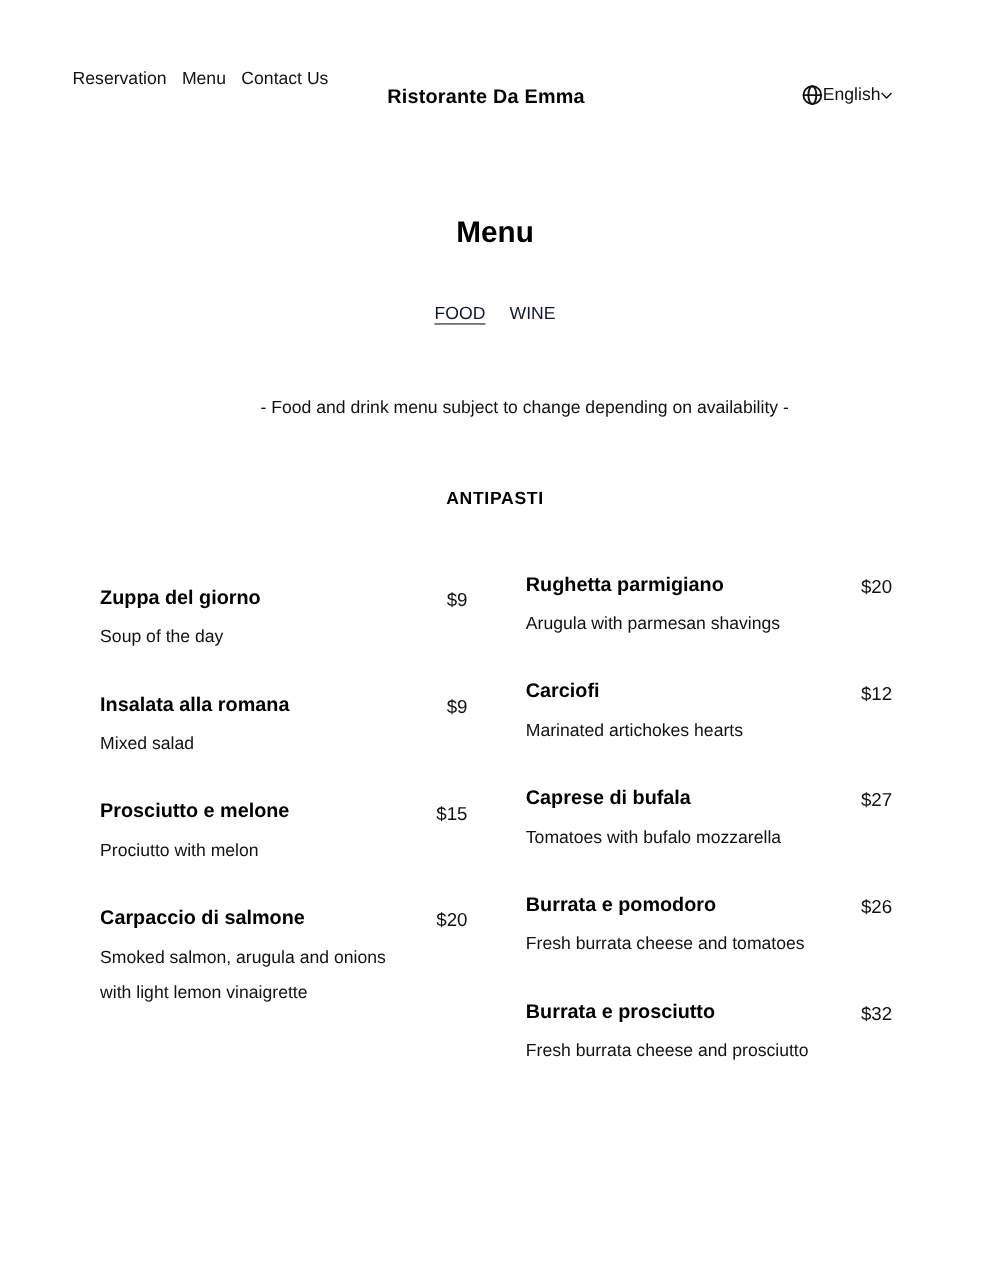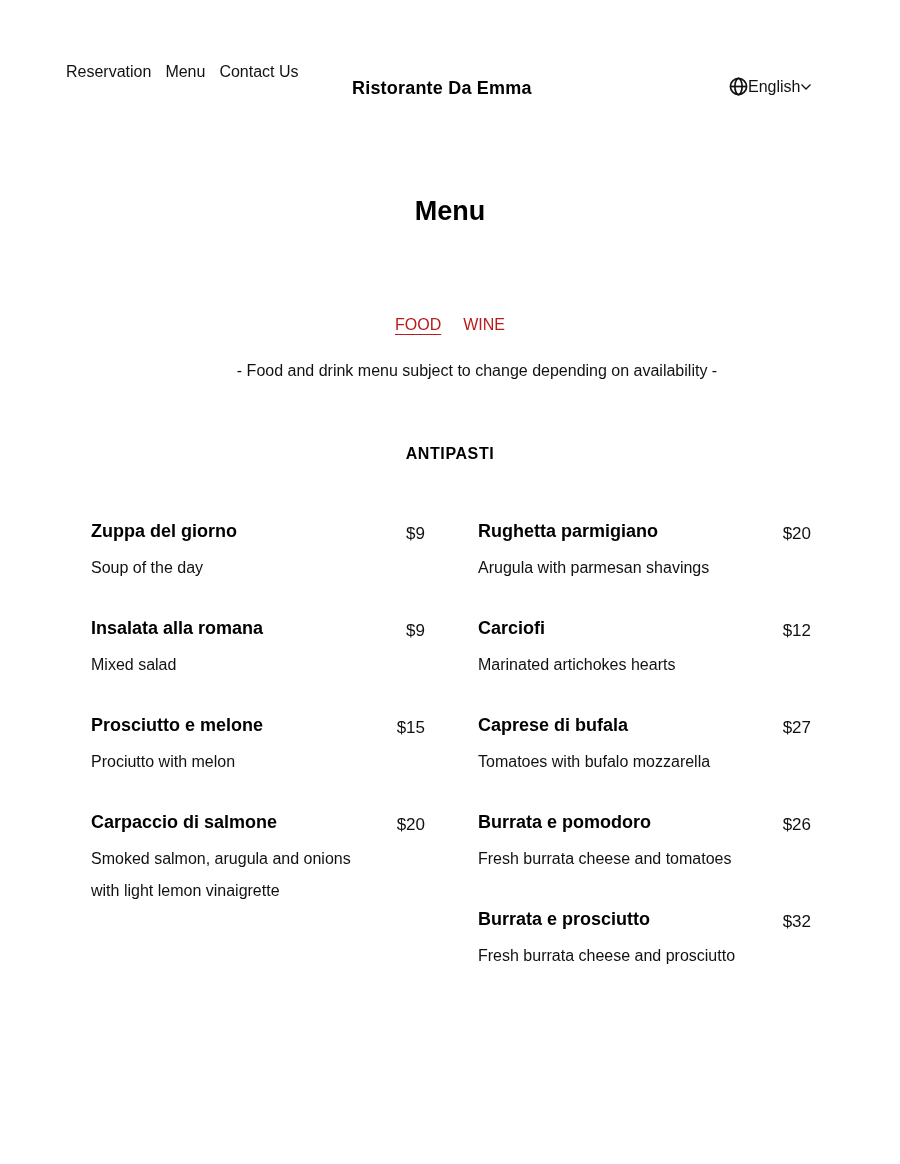--- a/index.html
+++ b/index.html
@@ -71,21 +71,21 @@
     .tabs {
       position: absolute;
       top: 277px;
       left: 0;
       width: 900px;
       display: flex;
       justify-content: center;
       gap: 22px;
       font-size: 16px;
     }
-    .tabs span { cursor: pointer; color: #b91c1c; margin-top: 39px; }
+    .tabs span { cursor: pointer; color: #0f172a; }
     .tabs .active { text-decoration: underline; text-underline-offset: 4px; }
     .notice {
       position: absolute;
       top: 362px;
       left: 0;
       width: 900px;
       text-align: center;
       font-size: 16px;
       color: #111;
       padding-left: 27px;
@@ -99,21 +99,21 @@
       font-size: 16px;
       font-weight: 900;
       letter-spacing: 0.6px;
       color: #000;
     }
     .menu-col {
       position: absolute;
       top: 520px;
       width: 340px;
     }
-    .menu-col.left { left: 91px; width: 334px; }
+    .menu-col.left { left: 91px; width: 334px; margin-top: 12px; }
     .menu-col.right { left: 478px; width: 333px; }
     .item {
       height: 97px;
       position: relative;
     }
     .item-name {
       font-size: 18px;
       font-weight: 900;
       color: #000;
       line-height: 22px;

